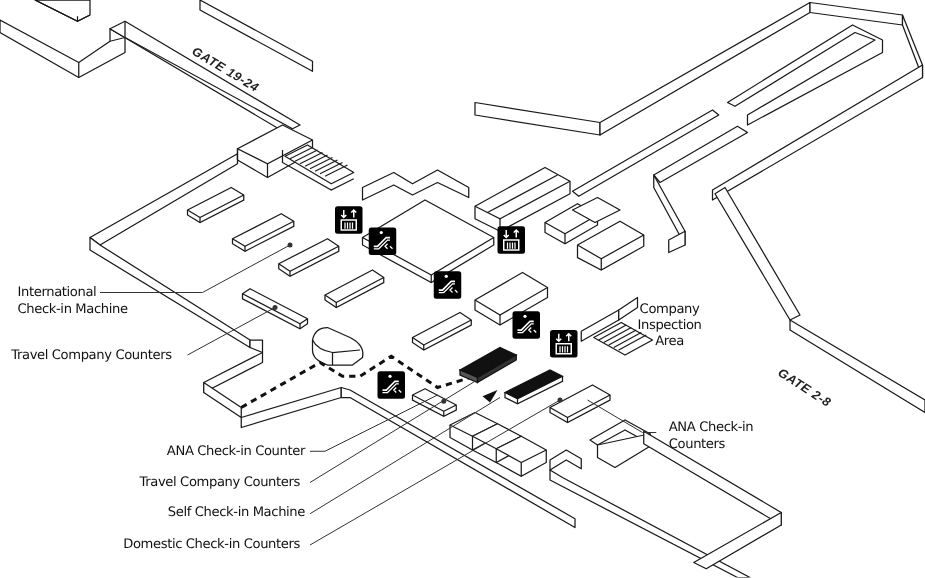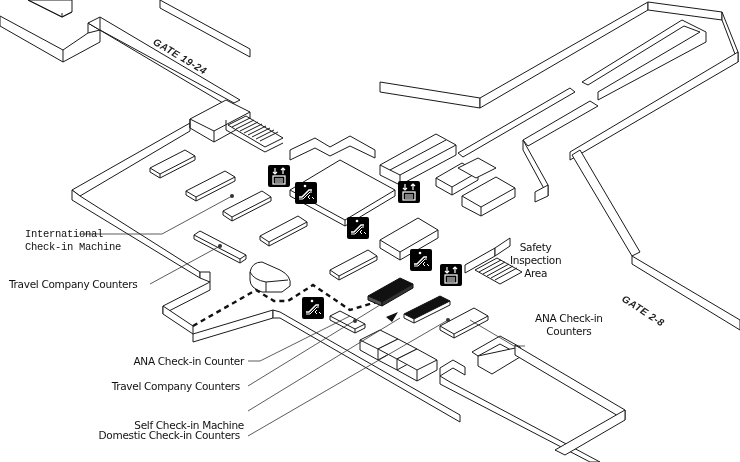--- a/index.html
+++ b/index.html
@@ -207,37 +207,37 @@
     <polyline class="leader" points="248,411 400,318"></polyline>
     <polyline class="leader" points="248,436 448,320"></polyline>
     <circle class="dot" cx="448" cy="320" r="2"></circle>
     <polyline class="leader" points="525,346 514,346 470,320"></polyline>
   </g>
 </svg>
 
 <div class="gate" style="left:157px; top:36px; transform: rotate(31deg); transform-origin: left top;">GATE 19-24</div>
 <div class="gate" style="left:626px; top:293px; transform: rotate(33deg); transform-origin: left top;">GATE 2-8</div>
 
-<div class="label" style="left:25px; top:228px;font-family:Liberation Mono, monospace;">
+<div class="label" style="left:14px; top:228px;">
   <div>International</div>
   <div>Check-in Machine</div>
 </div>
 <div class="label" style="left:9px; top:278px;">Travel Company Counters</div>
 
 <div class="label right" style="right:496px; top:355px;">ANA Check-in Counter</div>
 <div class="label right" style="right:500px; top:380px;">Travel Company Counters</div>
-<div class="label right" style="right:496px; top:404px;margin-top:15px;">Self Check-in Machine</div>
+<div class="label right" style="right:496px; top:404px;">Self Check-in Machine</div>
 <div class="label right" style="right:500px; top:429px;margin-left:48px;">Domestic Check-in Counters</div>
 
 <div class="label center" style="left:510px; top:241px;">
-  <div>Safety</div>
+  <div>Company</div>
   <div>Inspection</div>
   <div>Area</div>
 </div>
-<div class="label" style="left:535px; top:312px;text-align:center;">
+<div class="label" style="left:535px; top:336px;">
   <div>ANA Check-in</div>
   <div>Counters</div>
 </div>
 
 <div class="icon-box" style="left:268px; top:165px;">
   <svg viewBox="0 0 22 22">
       <path d="M7 3v6M5 7l2 2 2-2M15 9V3M13 5l2-2 2 2" stroke="#fff" stroke-width="1.2" fill="none"></path>
       <rect x="5" y="11" width="12" height="8" fill="none" stroke="#fff" stroke-width="1.2"></rect>
       <path d="M8 13v5M10 13v5M12 13v5M14 13v5" stroke="#fff" stroke-width="1"></path>
     </svg>

